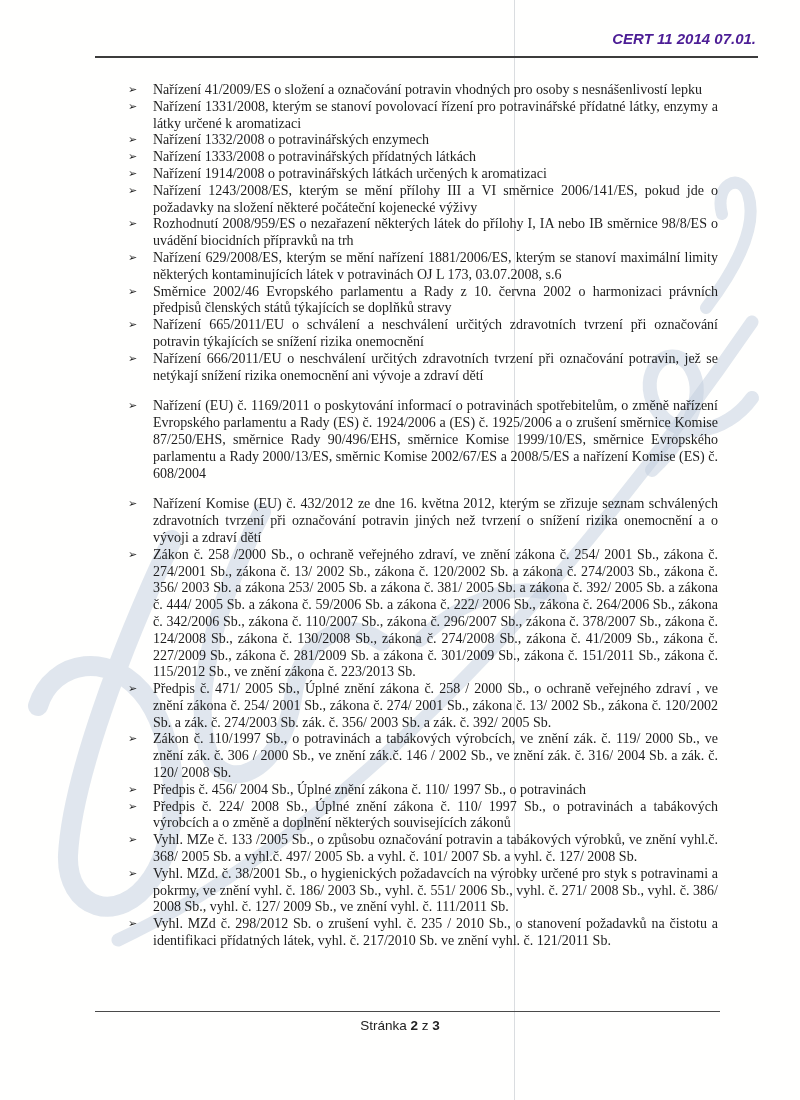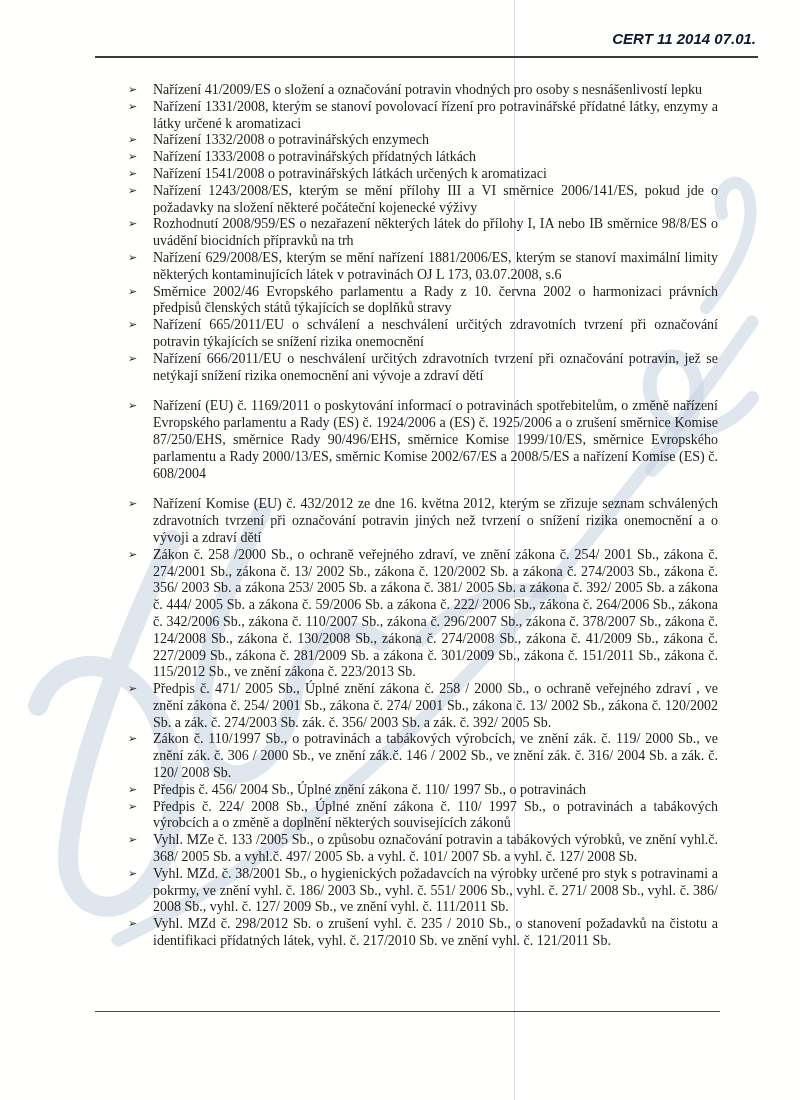--- a/index.html
+++ b/index.html
@@ -28,21 +28,21 @@
   }
   .header-code {
     position: absolute;
     top: 30px;
     right: 44px;
     z-index: 2;
     font-family: "Liberation Sans", sans-serif;
     font-style: italic;
     font-weight: bold;
     font-size: 15px;
-    color: #0f172a;
+    color: #4c1d95;
   }
   .top-rule {
     position: absolute;
     top: 56px;
     left: 95px;
     width: 663px;
     border-top: 2px solid #3c3c3c;
     z-index: 2;
   }
   .reg-list {
@@ -130,21 +130,21 @@
       <li class="reg-item">
         <span class="bullet">➢</span>
         <span class="item-text"><b>Nařízení 1332/2008</b><span> o potravinářských enzymech</span></span>
       </li>
       <li class="reg-item">
         <span class="bullet">➢</span>
         <span class="item-text"><b>Nařízení 1333/2008</b><span> o potravinářských přídatných látkách</span></span>
       </li>
       <li class="reg-item">
         <span class="bullet">➢</span>
-        <span class="item-text"><b>Nařízení 1541/2008</b><span> o potravinářských látkách určených k aromatizaci</span></span>
+        <span class="item-text"><b>Nařízení 1914/2008</b><span> o potravinářských látkách určených k aromatizaci</span></span>
       </li>
       <li class="reg-item">
         <span class="bullet">➢</span>
         <span class="item-text"><b>Nařízení 1243/2008/ES</b><span>, kterým se mění přílohy III a VI směrnice 2006/141/ES, pokud jde o požadavky na složení některé počáteční kojenecké výživy</span></span>
       </li>
       <li class="reg-item">
         <span class="bullet">➢</span>
         <span class="item-text"><b>Rozhodnutí 2008/959/ES</b><span> o nezařazení některých látek do přílohy I, IA nebo IB směrnice 98/8/ES o uvádění biocidních přípravků na trh</span></span>
       </li>
       <li class="reg-item">
@@ -200,14 +200,20 @@
         <span class="item-text"><b>Vyhl. MZd. č. 38/2001 Sb.,</b><span> o hygienických požadavcích na výrobky určené pro styk s potravinami a pokrmy, ve znění </span><b>vyhl. č. 186/ 2003 Sb., vyhl. č. 551/ 2006 Sb., vyhl. č. 271/ 2008 Sb., vyhl. č. 386/ 2008 Sb., vyhl. č. 127/ 2009 Sb., ve znění vyhl. č. 111/2011 Sb.</b></span>
       </li>
       <li class="reg-item">
         <span class="bullet">➢</span>
         <span class="item-text"><b>Vyhl. MZd č. 298/2012 Sb. o zrušení vyhl. č. 235 / 2010 Sb.,</b><span> o stanovení požadavků na čistotu a identifikaci přídatných látek, </span><b>vyhl. č.  217/2010 Sb.</b><span> ve znění </span><b>vyhl. č. 121/2011 Sb.</b></span>
       </li>
     </ul>
 
   <div class="footer-rule"></div>
 
+  <div class="footer-text">
+    <span>Stránka</span>
+    <b>2</b>
+    <span>z</span>
+    <b>3</b>
+  </div>
 
 </div>
 
 </body></html>

